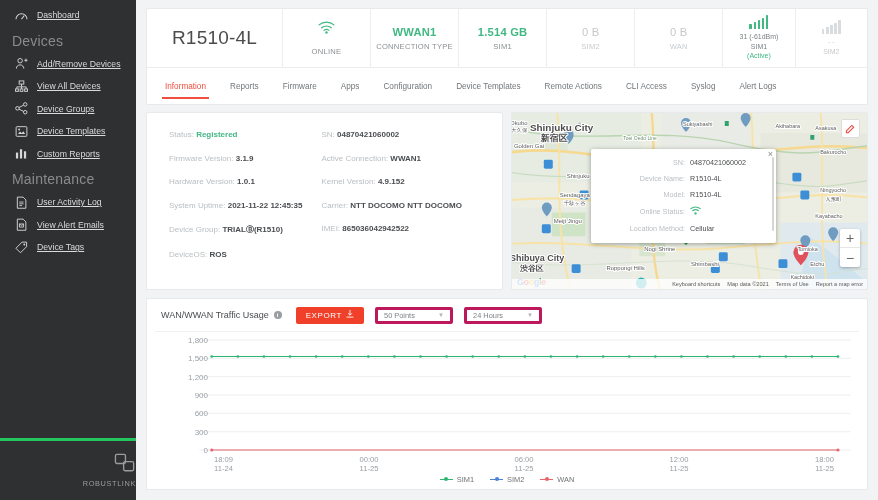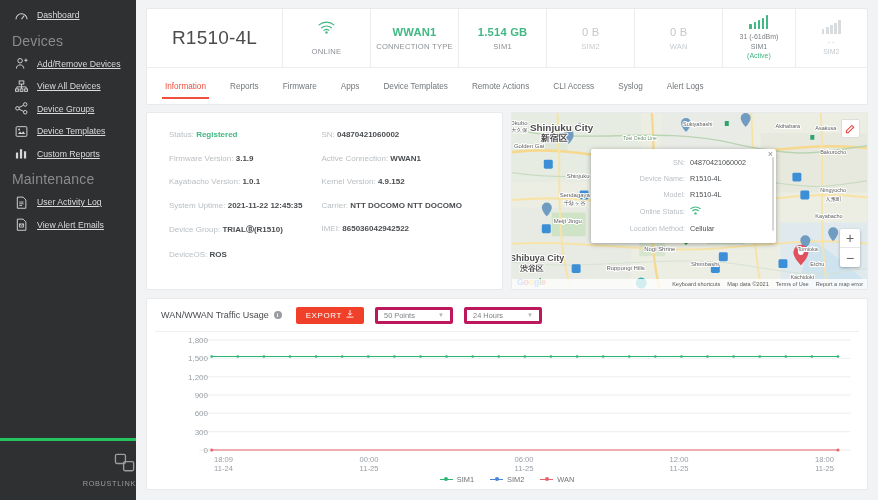--- a/index.html
+++ b/index.html
@@ -315,20 +315,29 @@
         <span class="sb-ico">
           <svg width="13" height="13" viewBox="0 0 14 14">
               <path d="M2.5 1.2h6.2l3 3v9h-9.2z" fill="none" stroke="#d7d8d9" stroke-width="1"></path>
               <path d="M4.8 6.4h4.4v3.4H4.8z" fill="none" stroke="#d7d8d9" stroke-width=".9"></path>
               <path d="M4.8 6.4L7 8.3l2.2-1.9" fill="none" stroke="#d7d8d9" stroke-width=".9"></path>
             </svg>
         </span>
         <span class="sb-lbl">View Alert Emails</span>
       </div>
 
+      <div class="sb-item">
+        <span class="sb-ico">
+          <svg width="13" height="13" viewBox="0 0 14 14">
+              <path d="M7.6 1.2h4.9v4.9l-6.6 6.6-4.9-4.9z" fill="none" stroke="#d7d8d9" stroke-width="1"></path>
+              <circle cx="10" cy="3.8" r="1" fill="#d7d8d9"></circle>
+            </svg>
+        </span>
+        <span class="sb-lbl">Device Tags</span>
+      </div>
 
     </div>
 
     <div class="sb-footer">
       <span>
         <svg width="22" height="20" viewBox="0 0 24 22">
             <rect x="1.5" y="1.5" width="11" height="10" rx="1.5" fill="none" stroke="#9b9c9d" stroke-width="1.5"></rect>
             <rect x="10.5" y="9.5" width="11" height="10" rx="1.5" fill="none" stroke="#9b9c9d" stroke-width="1.5"></rect>
           </svg>
       </span>
@@ -410,20 +419,21 @@
           </div>
         </div>
 
       </div>
 
       <nav class="tabs">
         <div class="tab active">Information</div>
         <div class="tab">Reports</div>
         <div class="tab">Firmware</div>
         <div class="tab">Apps</div>
+        <div class="tab">Configuration</div>
         <div class="tab">Device Templates</div>
         <div class="tab">Remote Actions</div>
         <div class="tab">CLI Access</div>
         <div class="tab">Syslog</div>
         <div class="tab">Alert Logs</div>
       </nav>
     </section>
 
     <section class="row2">
 
@@ -432,21 +442,21 @@
           <div class="info-col">
             <div class="info-line">
               <span>Status:</span>
               <b class="ok">Registered</b>
             </div>
             <div class="info-line">
               <span>Firmware Version:</span>
               <b>3.1.9</b>
             </div>
             <div class="info-line">
-              <span>Kayabacho Version:</span>
+              <span>Hardware Version:</span>
               <b>1.0.1</b>
             </div>
             <div class="info-line">
               <span>System Uptime:</span>
               <b>2021-11-22 12:45:35</b>
             </div>
             <div class="info-line">
               <span>Device Group:</span>
               <b>TRIALⒷ(R1510)</b>
             </div>

